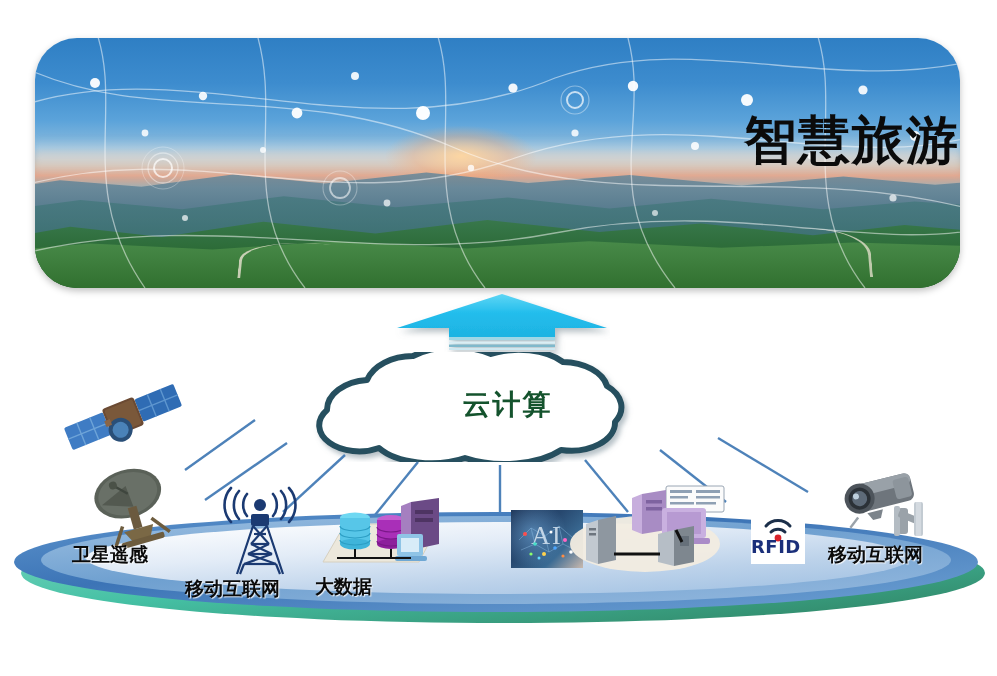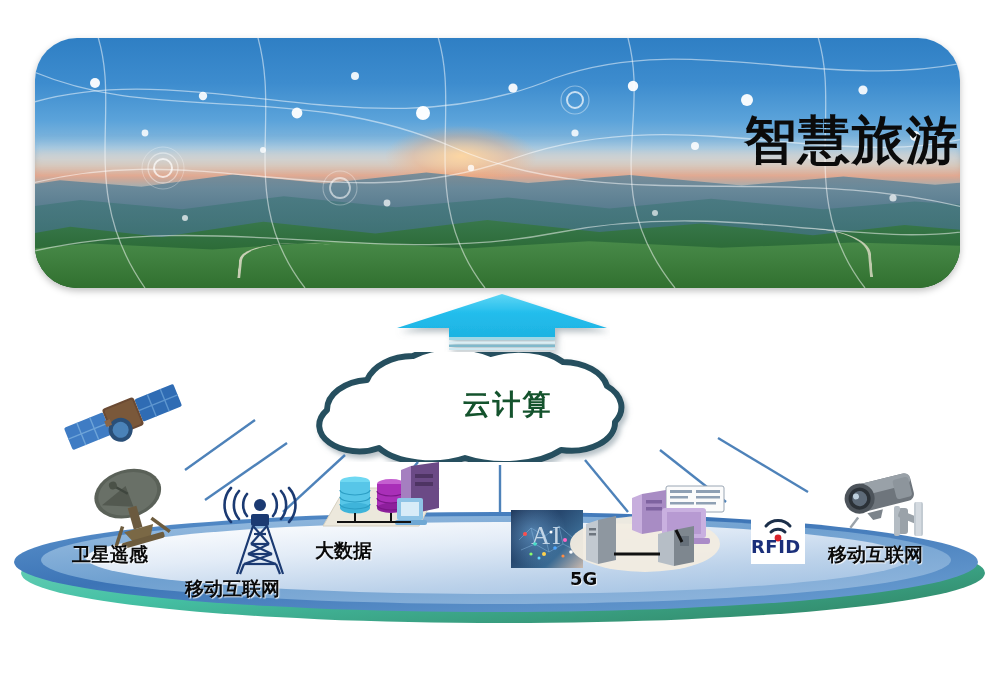--- a/index.html
+++ b/index.html
@@ -331,21 +331,21 @@
           <path d="M41,72 L69,82"></path>
             <path d="M65,72 L37,82"></path>
           <path d="M37,82 L33,92"></path>
             <path d="M69,82 L73,92"></path>
         </g>
       </svg>
     </div>
     <div class="lbl" style="left:0;top:94px;width:150px;">移动互联网</div>
   </div>
 
-  <div class="item" style="left:315px;top:460px;width:130px;height:110px;text-decoration:underline;">
+  <div class="item" style="left:315px;top:496px;width:130px;height:110px;text-decoration:underline;">
     <div class="ico" style="left:0;top:0;">
       <svg width="130" height="80" viewBox="0 0 130 80">
         <polygon points="8,66 30,28 124,28 104,66" fill="#ece8dc" stroke="#d6d0c0" stroke-width="1"></polygon>
         <g>
           <ellipse cx="40" cy="22" rx="15" ry="5.5" fill="#6fd8f2"></ellipse>
           <rect x="25" y="22" width="30" height="26" fill="#57c6e8"></rect>
           <ellipse cx="40" cy="48" rx="15" ry="5.5" fill="#3fb4da"></ellipse>
           <g stroke="#2c9ec4" stroke-width="1.2" fill="none">
             <path d="M25,30 A15,5 0 0 0 55,30"></path>
               <path d="M25,37 A15,5 0 0 0 55,37"></path>
@@ -446,21 +446,20 @@
           <polygon points="104,46 124,42 124,78 104,82" fill="#7e878f"></polygon>
           <polygon points="104,46 104,82 88,78 88,50" fill="#b6bec6"></polygon>
           <rect x="110" y="52" width="9" height="10" fill="#66707a"></rect>
         </g>
         <g stroke="#111" stroke-width="3.2" fill="none">
           <line x1="44" y1="70" x2="90" y2="70"></line>
         </g>
         <line x1="112" y1="58" x2="106" y2="46" stroke="#111" stroke-width="3"></line>
       </svg>
     </div>
-    <div class="lbl latin" style="left:0;top:84px;width:160px;">5G</div>
   </div>
 
   <div class="item" style="left:718px;top:498px;width:120px;height:110px;">
     <div class="ico" style="left:33px;top:0;">
       <div class="rfid-card">
         <svg width="54" height="42" viewBox="0 0 54 42" style="position:absolute;left:0;top:4px;">
           <g fill="none" stroke="#1b2f4a" stroke-width="3" stroke-linecap="round">
             <path d="M15,24 A16,16 0 0 1 39,24"></path>
             <path d="M20,30 A10,10 0 0 1 34,30"></path>
           </g>

